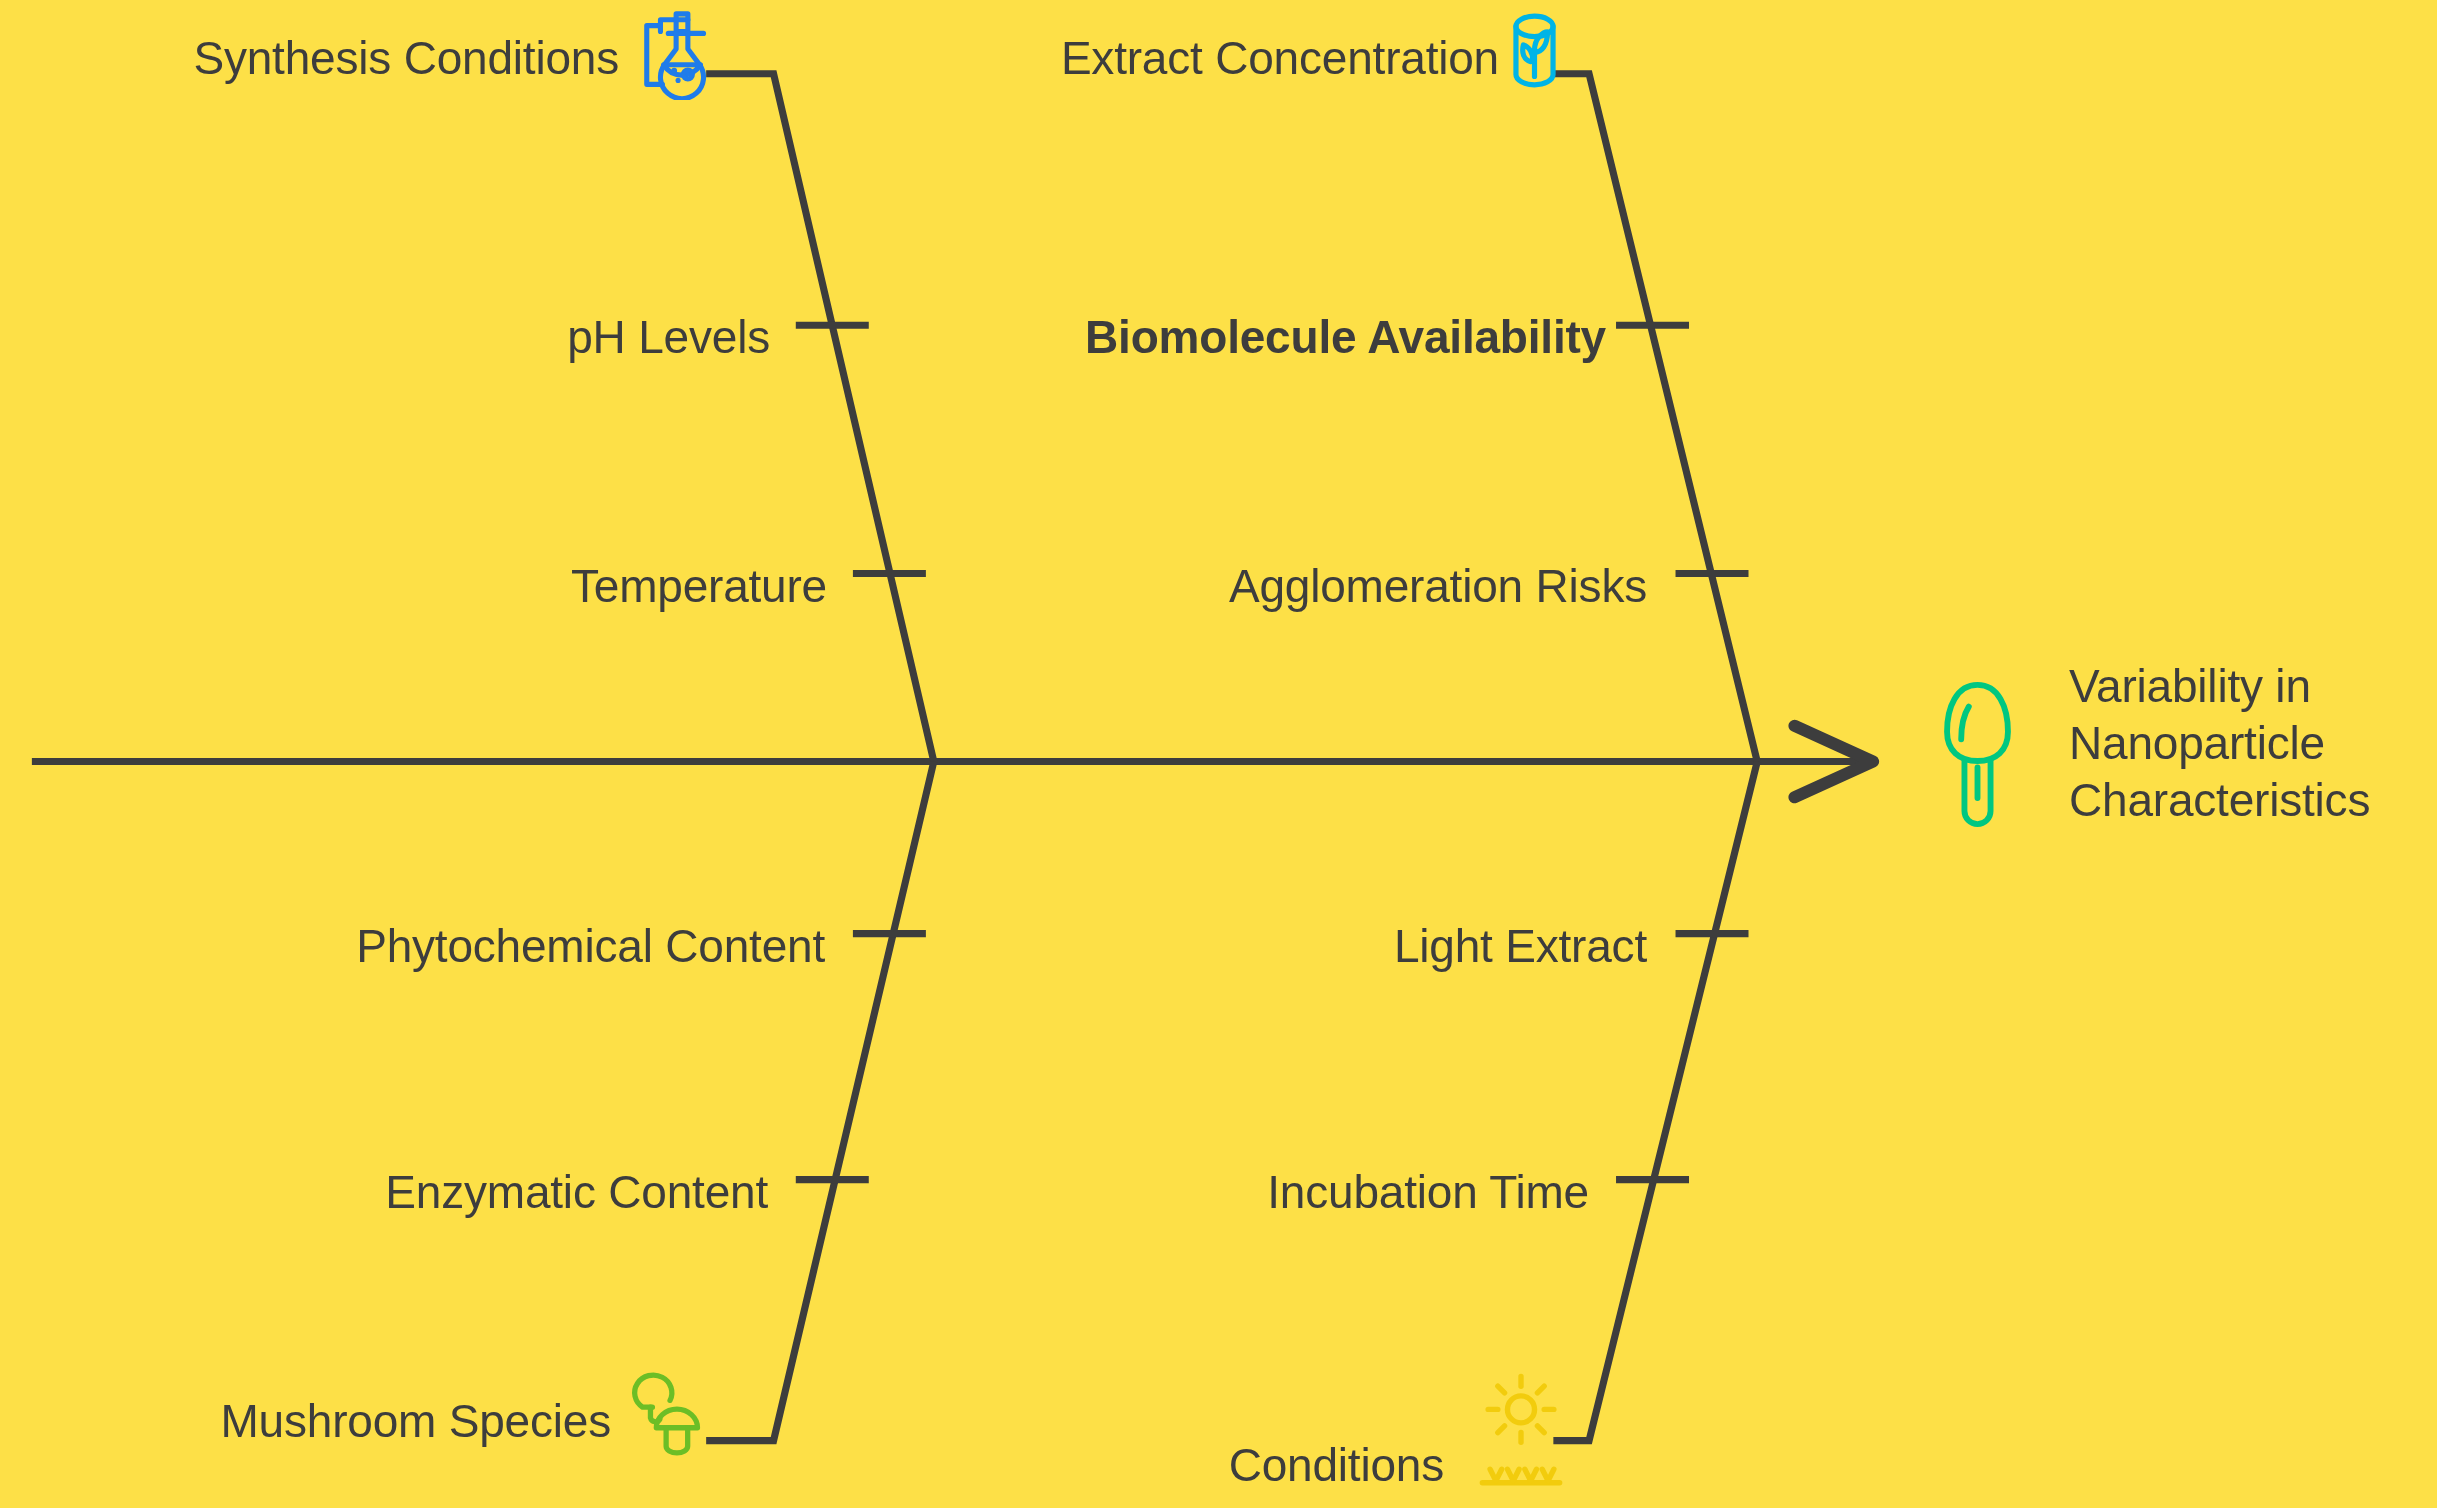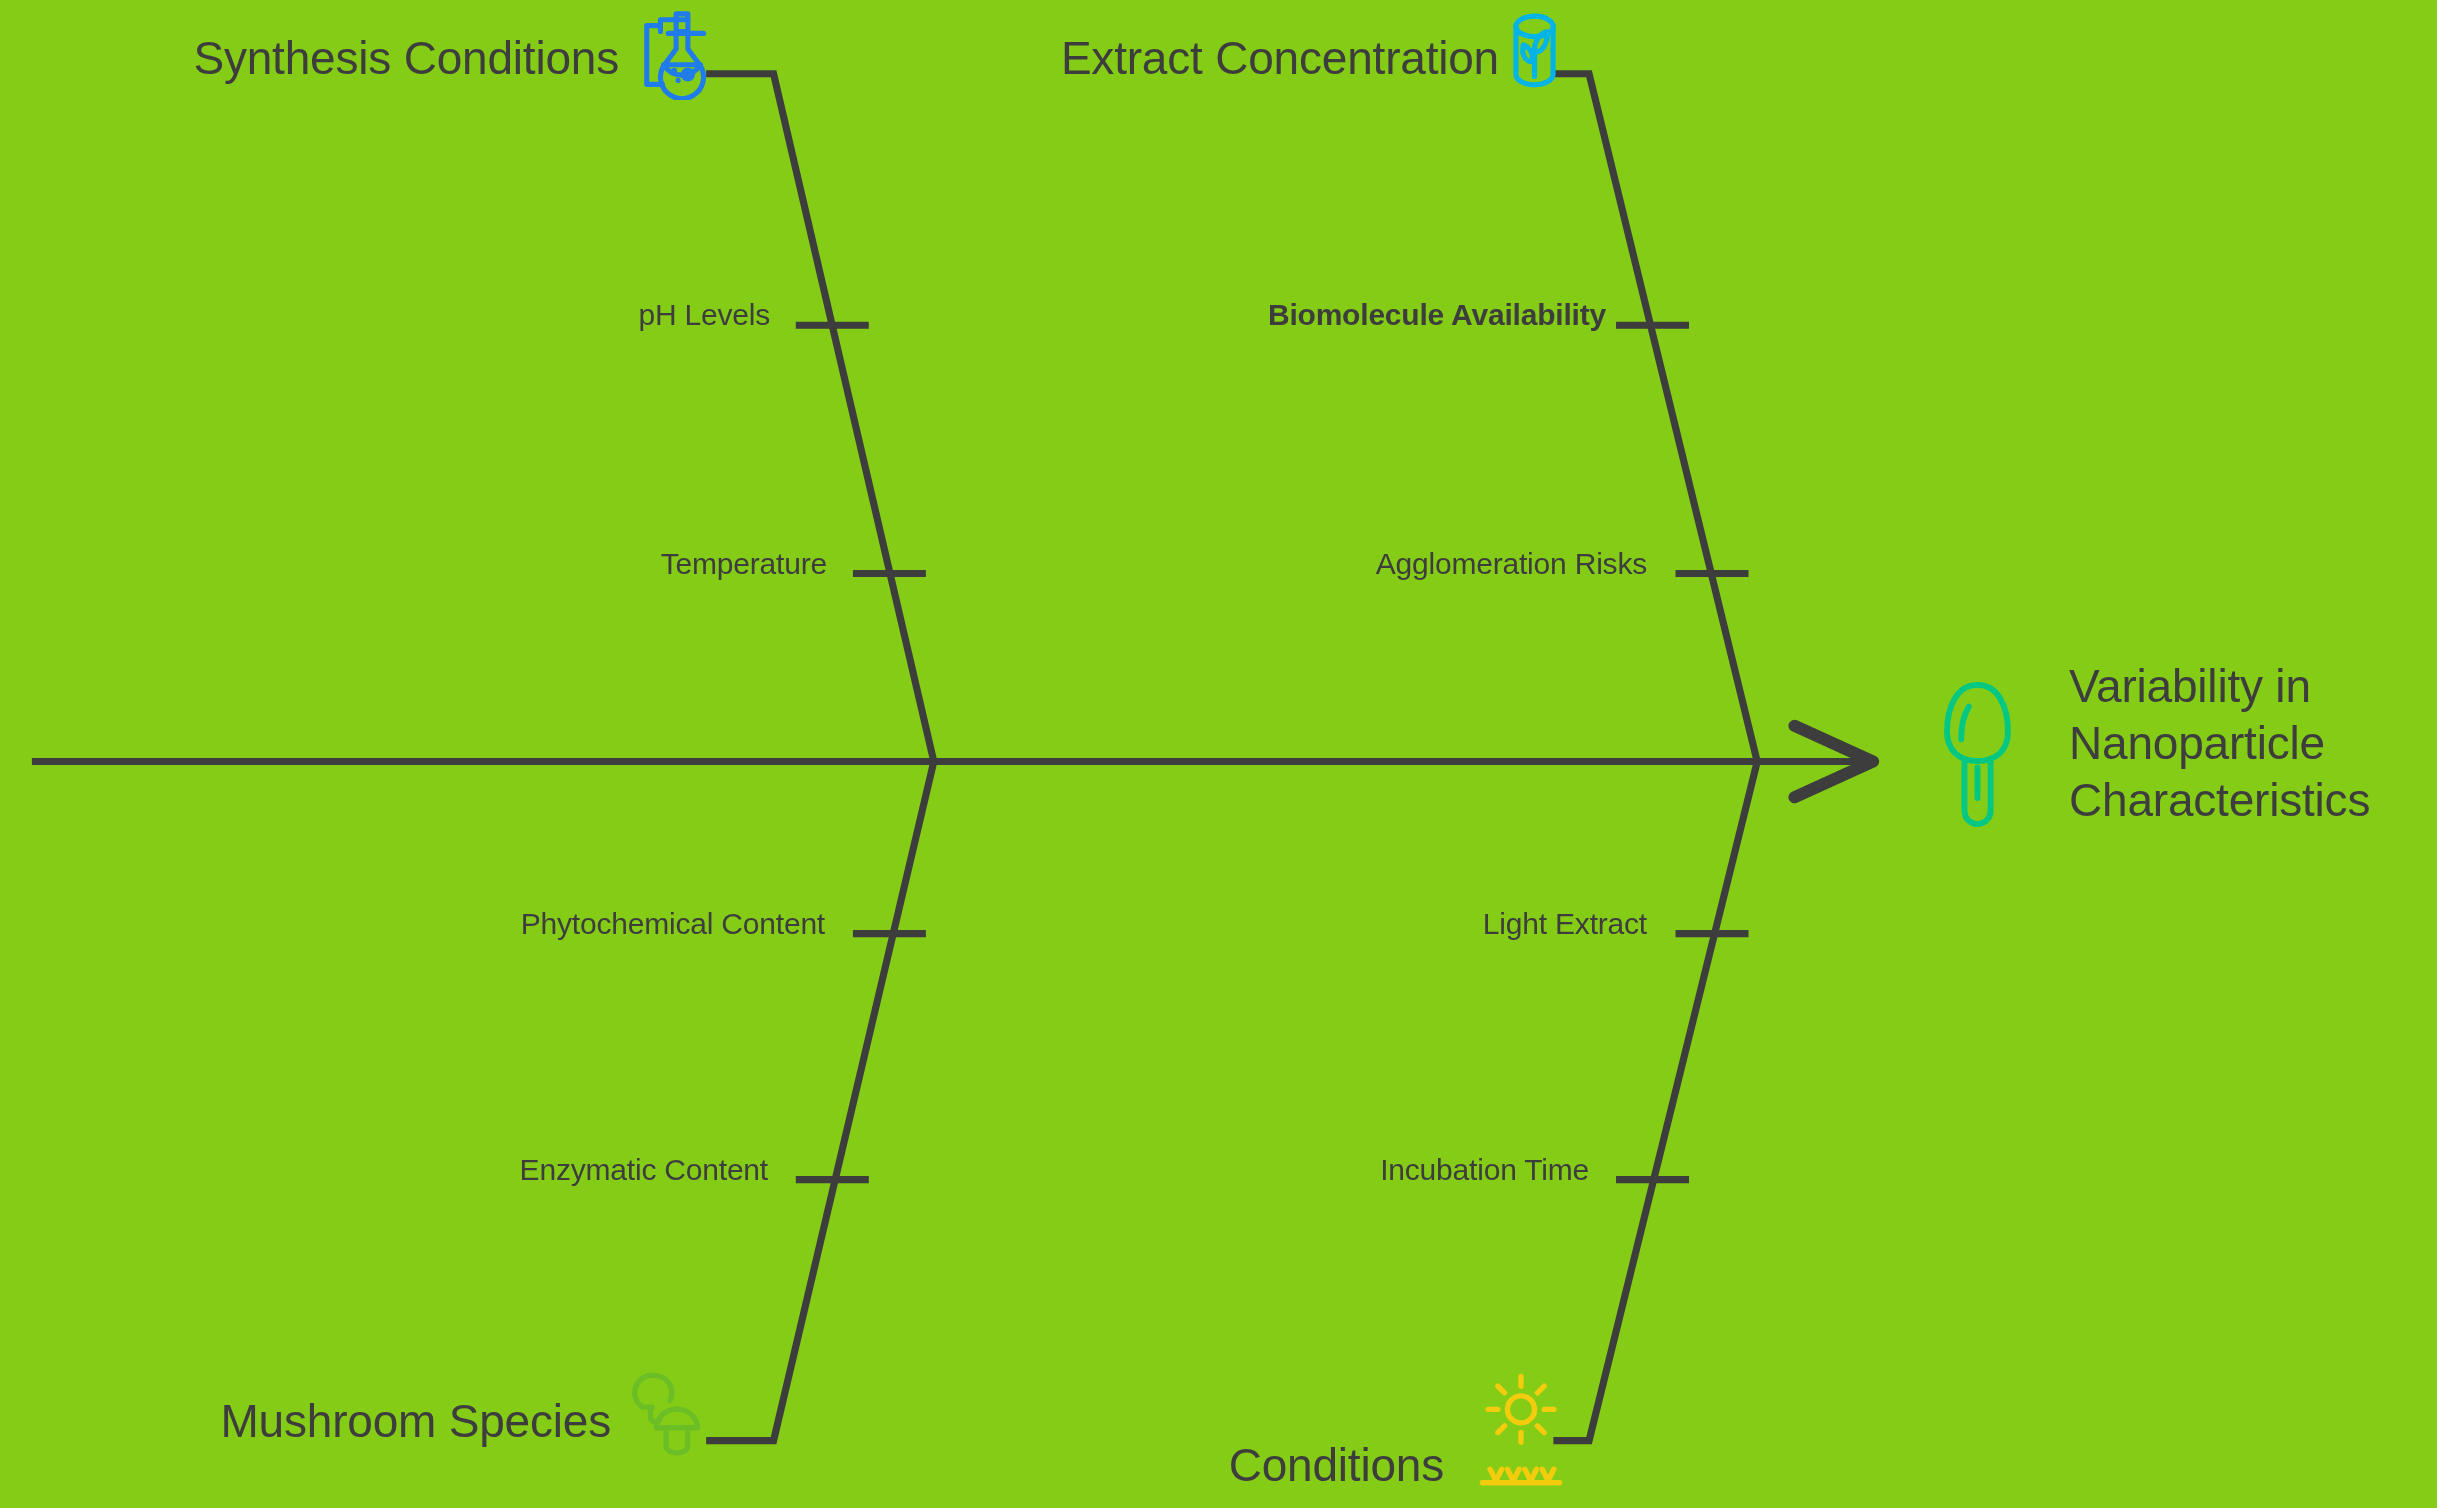--- a/index.html
+++ b/index.html
@@ -10,42 +10,43 @@
   body {
     font-family: "Liberation Sans", sans-serif;
     width: 2438px;
     height: 1508px;
     overflow: hidden;
   }
   #fishbone-root {
     position: relative;
     width: 2438px;
     height: 1508px;
-    background: #84cc16;
+    background: #fde047;
   }
   #fishbone-svg {
     position: absolute;
     left: 0;
     top: 0;
     width: 2438px;
     height: 1508px;
   }
   .label {
     position: absolute;
     color: #3d3d3d;
     font-size: 46px;
     line-height: 1.22;
     white-space: nowrap;
     letter-spacing: -0.2px;
   }
   .label.cat {
     font-size: 46px;
   }
   .label.sub {
-    font-size: 30px;
+    font-size: 46px;
+    margin-top: 12px;
   }
   .effect-label {
     position: absolute;
     color: #3d3d3d;
     font-size: 46px;
     line-height: 1.24;
     width: 373px;
     letter-spacing: -0.2px;
   }
   .right-align { text-align: right; }

